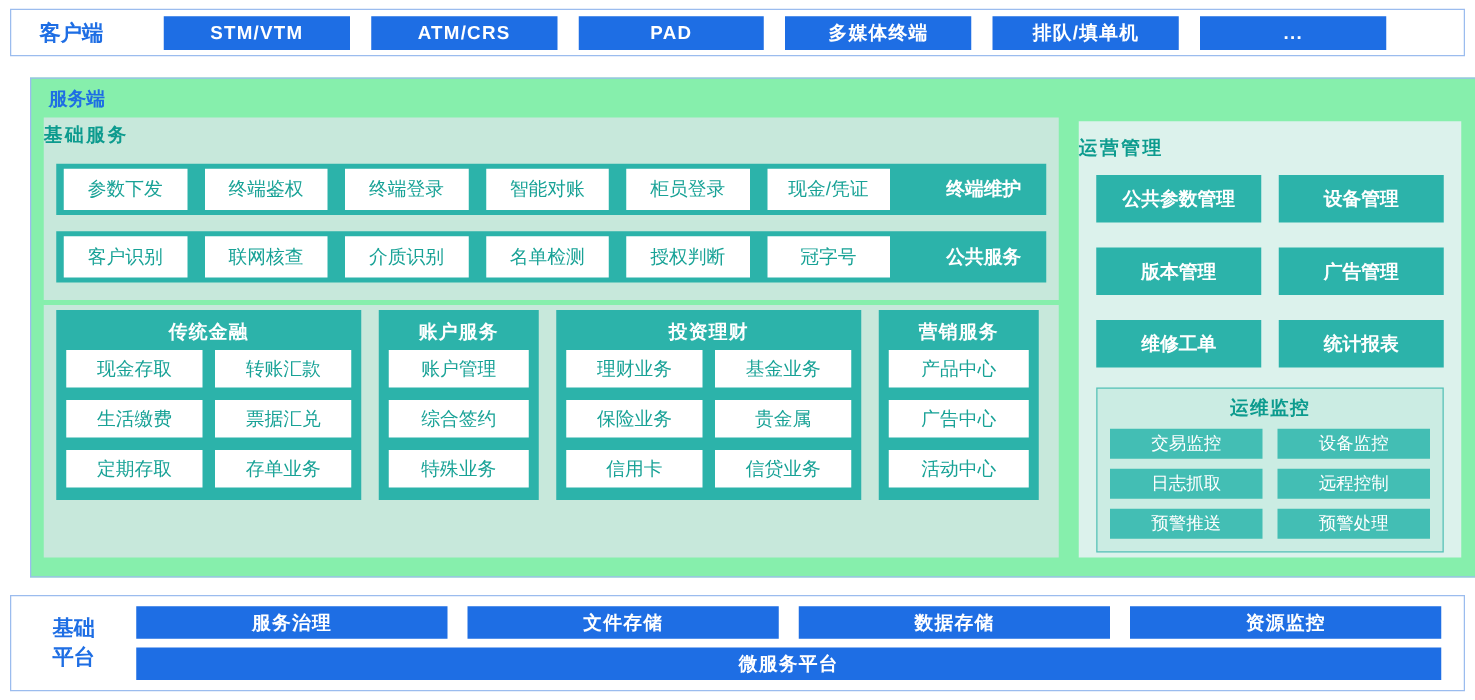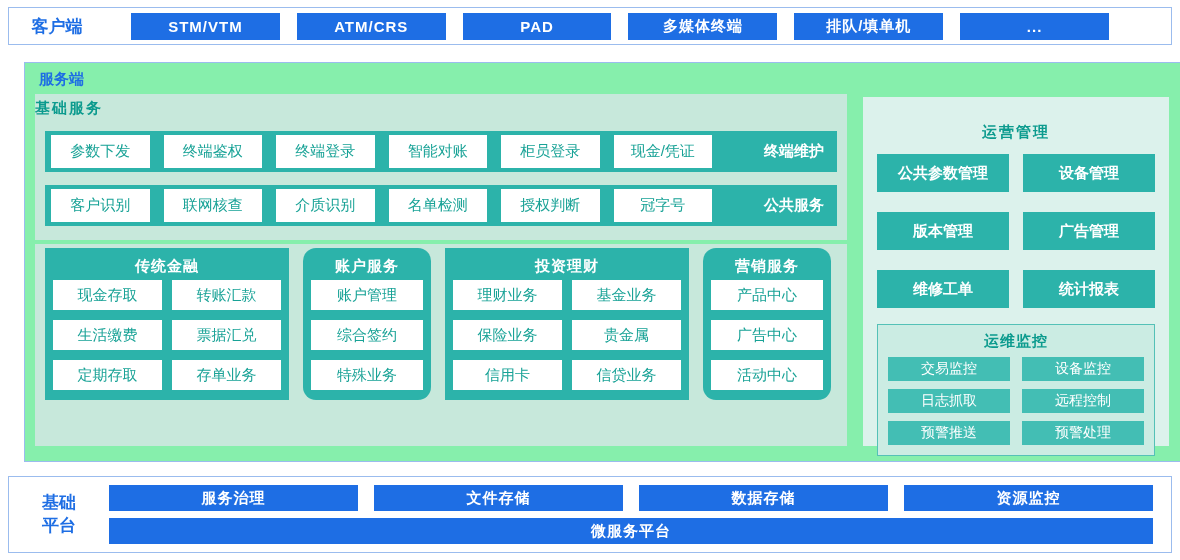--- a/index.html
+++ b/index.html
@@ -18,35 +18,35 @@
   .server{left:24px;top:62px;width:1164px;height:400px;background:#86efac;}
   .server-label{position:absolute;left:14px;top:7px;color:#1e6ee4;font-weight:bold;font-size:15px;}
   .block{position:absolute;background:#c7e8db;}
   .basic{left:10px;top:31px;width:812px;height:146px;}
   .block-title{text-align:left;color:#0c9b8e;font-weight:bold;font-size:15px;padding-top:5px;letter-spacing:2px;}
   .svc-row{margin:13px 10px 0;background:#2cb3aa;display:flex;align-items:center;
     padding:4px 6px;gap:14px;height:41px;box-sizing:border-box;}
   .white-box{background:#fff;color:#18a296;font-size:15px;display:flex;align-items:center;
     justify-content:center;white-space:nowrap;}
   .svc-row .white-box{flex:1;height:33px;}
-  .row-tag{color:#fff;font-weight:bold;font-size:15px;width:74px;text-align:center;flex:0 0 auto;margin-left:31px;}
+  .row-tag{color:#fff;font-weight:bold;font-size:15px;width:74px;flex:0 0 auto;margin-left:31px;}
 
   .business{left:10px;top:181px;width:812px;height:202px;}
   .biz-grid{display:flex;gap:14px;margin:4px 10px 0;}
   .biz-panel{background:#2cb3aa;padding:4px 8px 10px;box-sizing:border-box;}
   .biz-panel.wide{flex:0 0 244px;}
-  .biz-panel.narrow{flex:0 0 128px;border-radius:13px;}
+  .biz-panel.narrow{flex:0 0 128px;}
   .panel-title{color:#fff;font-weight:bold;font-size:15px;text-align:center;height:28px;line-height:28px;letter-spacing:1px;}
   .panel-items{display:grid;gap:10px;}
   .cols2{grid-template-columns:1fr 1fr;}
   .cols1{grid-template-columns:1fr;}
   .panel-items .white-box{height:30px;}
 
   .ops{position:absolute;left:838px;top:34px;width:306px;height:349px;background:#dcf2ec;}
-  .ops-title{text-align:center;color:#0c9b8e;font-weight:bold;font-size:15px;padding-top:26px;letter-spacing:2px;}
+  .ops-title{color:#0c9b8e;font-weight:bold;font-size:15px;padding-top:12px;letter-spacing:2px;}
   .ops-grid{display:grid;grid-template-columns:1fr 1fr;gap:20px 14px;margin:12px 14px 0;}
   .teal-btn{background:#2cb3aa;color:#fff;font-weight:bold;font-size:15px;display:flex;
     align-items:center;justify-content:center;height:38px;white-space:nowrap;}
   .monitor{margin:16px 14px 0;background:#cbece3;border:1px solid #54c1b7;padding:4px 10px 10px;}
   .monitor-title{text-align:center;color:#0c9b8e;font-weight:bold;font-size:15px;height:24px;line-height:24px;letter-spacing:1px;}
   .monitor-grid{display:grid;grid-template-columns:1fr 1fr;gap:8px 12px;margin-top:4px;}
   .teal-btn.small{height:24px;font-size:14px;font-weight:normal;background:#43beb4;}
 
   
   .platform{left:8px;top:476px;width:1164px;height:77px;display:flex;align-items:center;}

